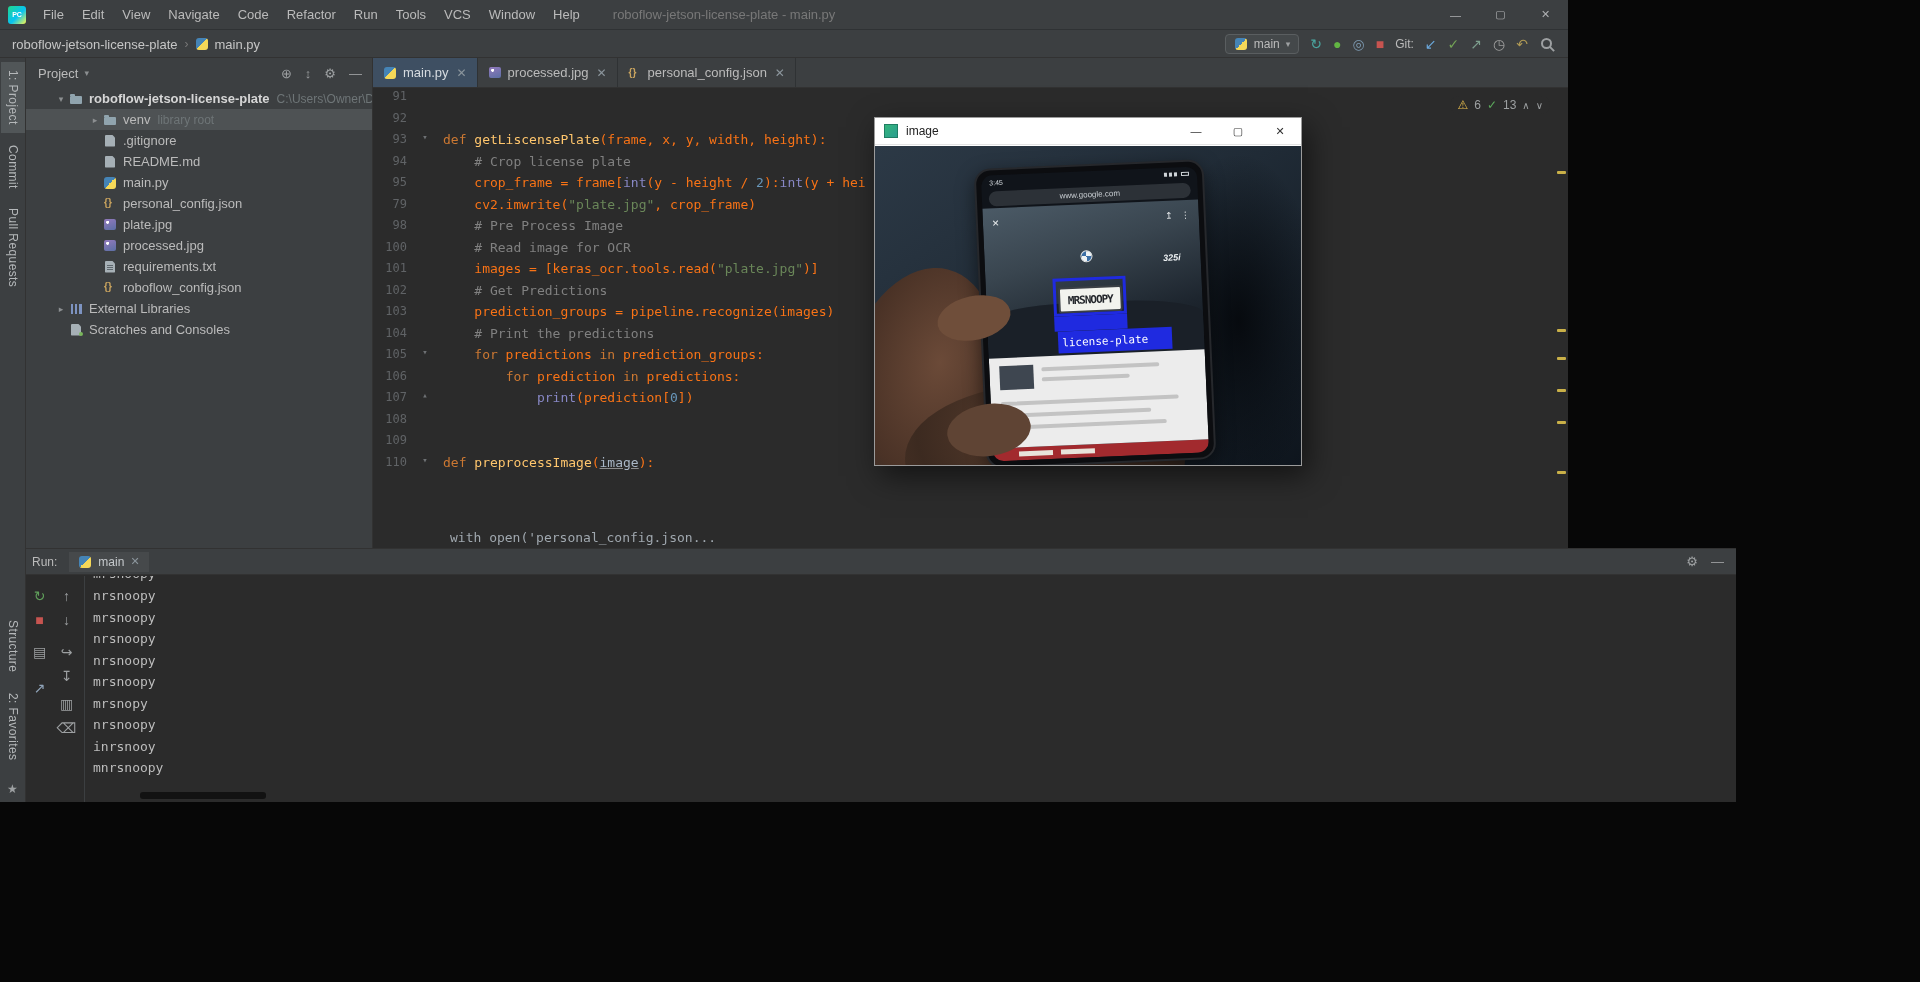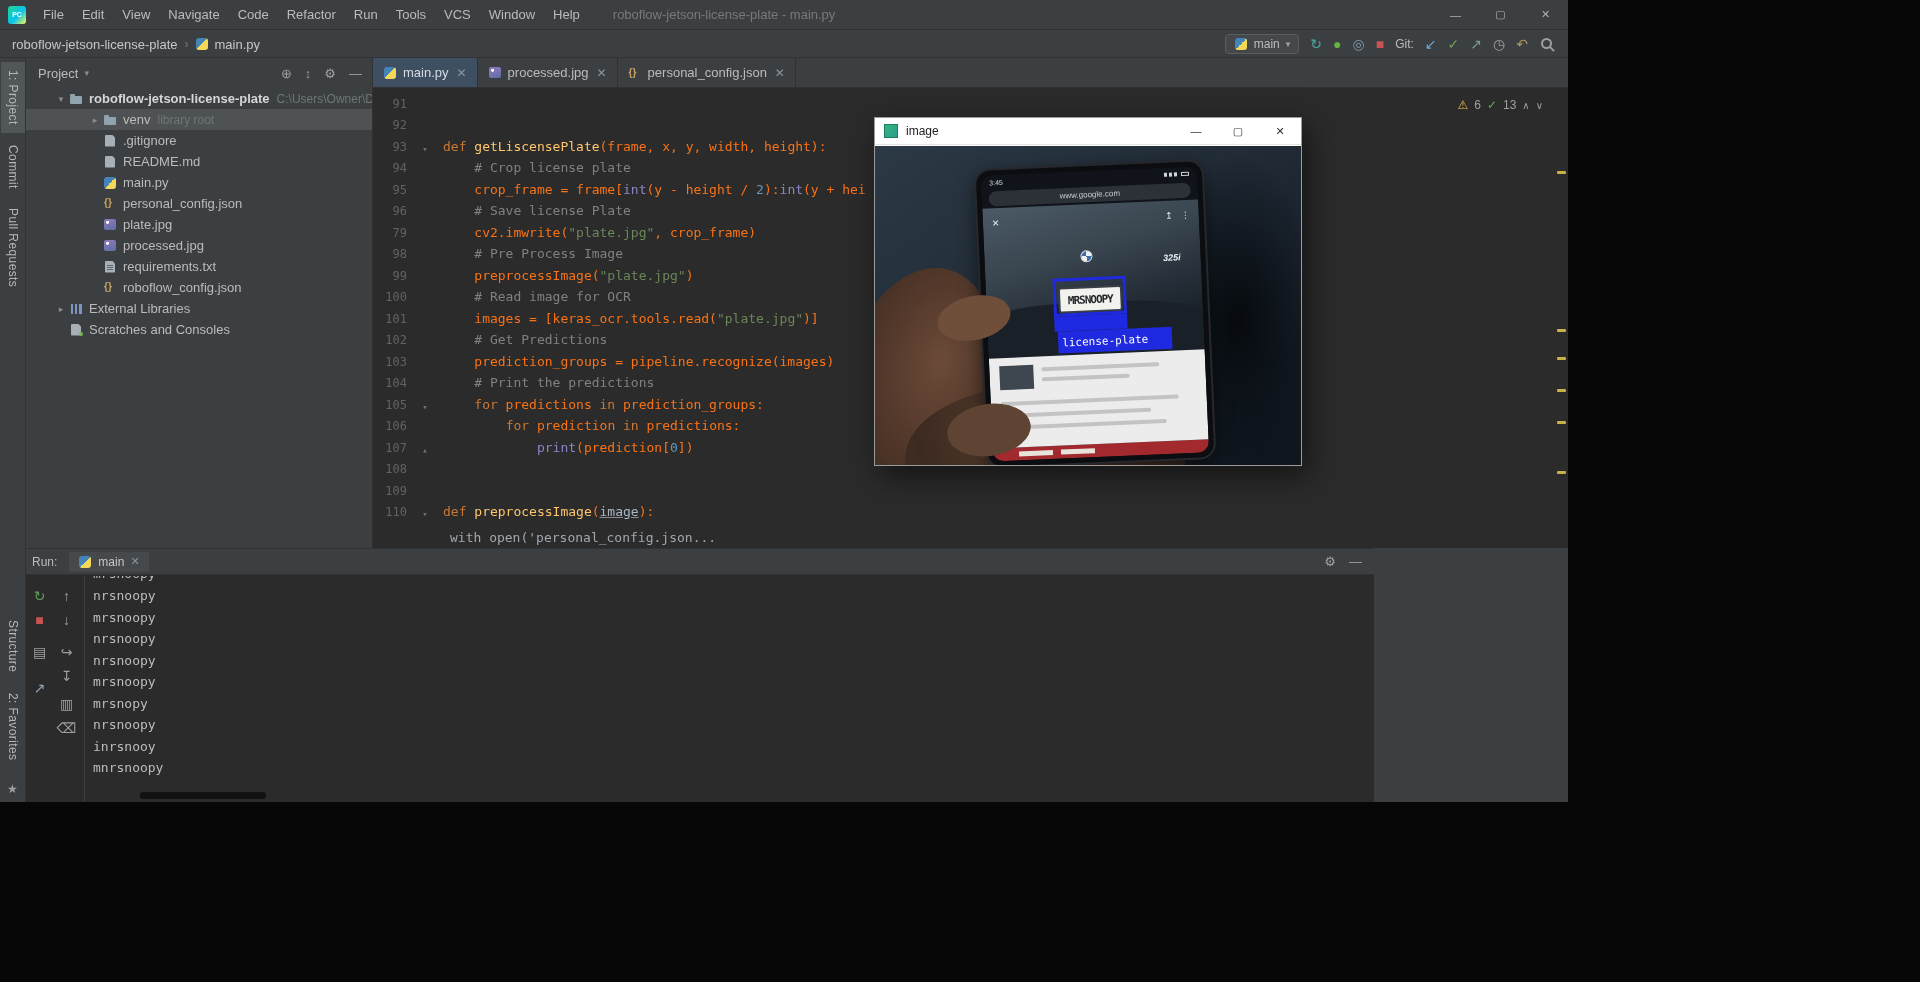--- a/index.html
+++ b/index.html
@@ -67,42 +67,42 @@
   .ico.sm { width:14px; height:14px; }
   .ico.sm::after { left:1px; top:1px; }
 
   
   .editor { position:absolute; left:373px; top:58px; width:1195px; height:490px; background:#2b2b2b; }
   .tabbar { height:30px; background:#3c3f41; border-bottom:1px solid #323232; display:flex; }
   .etab { display:flex; align-items:center; gap:6px; padding:0 10px; font-size:13px; color:#bbb; border-right:1px solid #2f3234; }
   .etab.active { background:#3e4f62; color:#d6dbe0; }
   .etab-close { color:#8c969d; font-size:12px; margin-left:2px; }
   .code { position:absolute; top:31px; left:0; right:14px; height:430px; overflow:hidden; font-family:"DejaVu Sans Mono", monospace; font-size:13px; }
-  .code-line { height:21.5px; display:flex; align-items:flex-end; }
+  .code-line { height:21.5px; display:flex; align-items:flex-start; }
   .lnum { width:34px; text-align:right; color:#606366; font-size:12px; flex:none; font-family:"DejaVu Sans Mono", monospace; }
   .fold { width:36px; text-align:center; color:#6e7174; font-size:9px; flex:none; }
   .ctext { white-space:pre; }
   .tk-txt { color:#f97316; }
   .tk-kw  { color:#cc7832; }
   .tk-fn  { color:#ffc66d; text-decoration-color:#8c8c8c; }
   .tk-un  { color:#a9b7c6; text-decoration:underline; text-decoration-color:#8c8c8c; }
   .tk-str { color:#6a8759; }
   .tk-com { color:#808080; }
   .tk-num { color:#6897bb; }
   .tk-bi  { color:#8888c6; }
   .inspections { position:absolute; top:38px; right:18px; display:flex; align-items:center; gap:6px; font-size:12px; color:#9da0a2; background:rgba(43,43,43,.92); padding:2px 7px; border-radius:9px; }
   .insp-warn { color:#f0c34e; }
   .insp-ok { color:#5ba75b; }
   .insp-chev { color:#9da0a2; font-size:10px; }
   .stripe { position:absolute; top:31px; right:0; width:14px; bottom:0; }
   .stripe-tick { position:absolute; right:2px; width:9px; height:3px; background:#c9b048; border-radius:1px; }
   .hintline { position:absolute; left:77px; top:472px; font-family:"DejaVu Sans Mono", monospace; font-size:13px; color:#a0a8af; }
 
   
-  .runpanel { position:absolute; left:26px; top:548px; width:1348px; height:254px; background:#2b2b2b; border-top:1px solid #323232; }
+  .runpanel { position:absolute; left:26px; top:548px; width:1710px; height:254px; background:#2b2b2b; border-top:1px solid #323232; }
   .run-header { height:26px; display:flex; align-items:center; background:#3c3f41; border-bottom:1px solid #323232; padding:0 12px 0 6px; font-size:12px; color:#bbb; }
   .run-tab { display:flex; align-items:center; gap:6px; margin-left:12px; padding:3px 9px; background:#46494b; color:#c4c8cb; }
   .run-tab-close { color:#8c969d; font-size:11px; }
   .run-header-icons { margin-left:auto; display:flex; gap:13px; color:#9da0a2; font-size:13px; }
   .run-body { position:absolute; top:27px; bottom:0; left:0; right:0; display:flex; }
   .rtb { width:27px; display:flex; flex-direction:column; align-items:center; }
   .rtb-icon { height:24px; width:100%; display:flex; align-items:center; justify-content:center; font-size:14px; }
   .run-divider { width:1px; background:#3c3f41; margin-left:4px; }
   .console { flex:1; padding-left:8px; font-family:"DejaVu Sans Mono", monospace; font-size:13px; color:#bcbcbc; position:relative; overflow:hidden; }
   .console-line { height:21.5px; line-height:21.5px; }
@@ -339,38 +339,28 @@
             <span class="lnum">94</span>
             <span class="fold"></span>
             <span class="ctext"><span class="tk-txt">    </span><span class="tk-com"># Crop license plate</span></span>
           </div>
           <div class="code-line">
             <span class="lnum">95</span>
             <span class="fold"></span>
             <span class="ctext"><span class="tk-txt">    crop_frame = frame[</span><span class="tk-bi">int</span><span class="tk-txt">(y - height / </span><span class="tk-num">2</span><span class="tk-txt">):</span><span class="tk-bi">int</span><span class="tk-txt">(y + hei</span></span>
           </div>
           <div class="code-line">
-            <span class="lnum">96</span>
-            <span class="fold"></span>
-            <span class="ctext"><span class="tk-txt">    </span><span class="tk-com"># Save license Plate</span></span>
-          </div>
-          <div class="code-line">
             <span class="lnum">79</span>
             <span class="fold"></span>
             <span class="ctext"><span class="tk-txt">    cv2.imwrite(</span><span class="tk-str">"plate.jpg"</span><span class="tk-txt">, crop_frame)</span></span>
           </div>
           <div class="code-line">
             <span class="lnum">98</span>
             <span class="fold"></span>
             <span class="ctext"><span class="tk-txt">    </span><span class="tk-com"># Pre Process Image</span></span>
-          </div>
-          <div class="code-line">
-            <span class="lnum">99</span>
-            <span class="fold"></span>
-            <span class="ctext"><span class="tk-txt">    preprocessImage(</span><span class="tk-str">"plate.jpg"</span><span class="tk-txt">)</span></span>
           </div>
           <div class="code-line">
             <span class="lnum">100</span>
             <span class="fold"></span>
             <span class="ctext"><span class="tk-txt">    </span><span class="tk-com"># Read image for OCR</span></span>
           </div>
           <div class="code-line">
             <span class="lnum">101</span>
             <span class="fold"></span>
             <span class="ctext"><span class="tk-txt">    images = [keras_ocr.tools.read(</span><span class="tk-str">"plate.jpg"</span><span class="tk-txt">)]</span></span>

